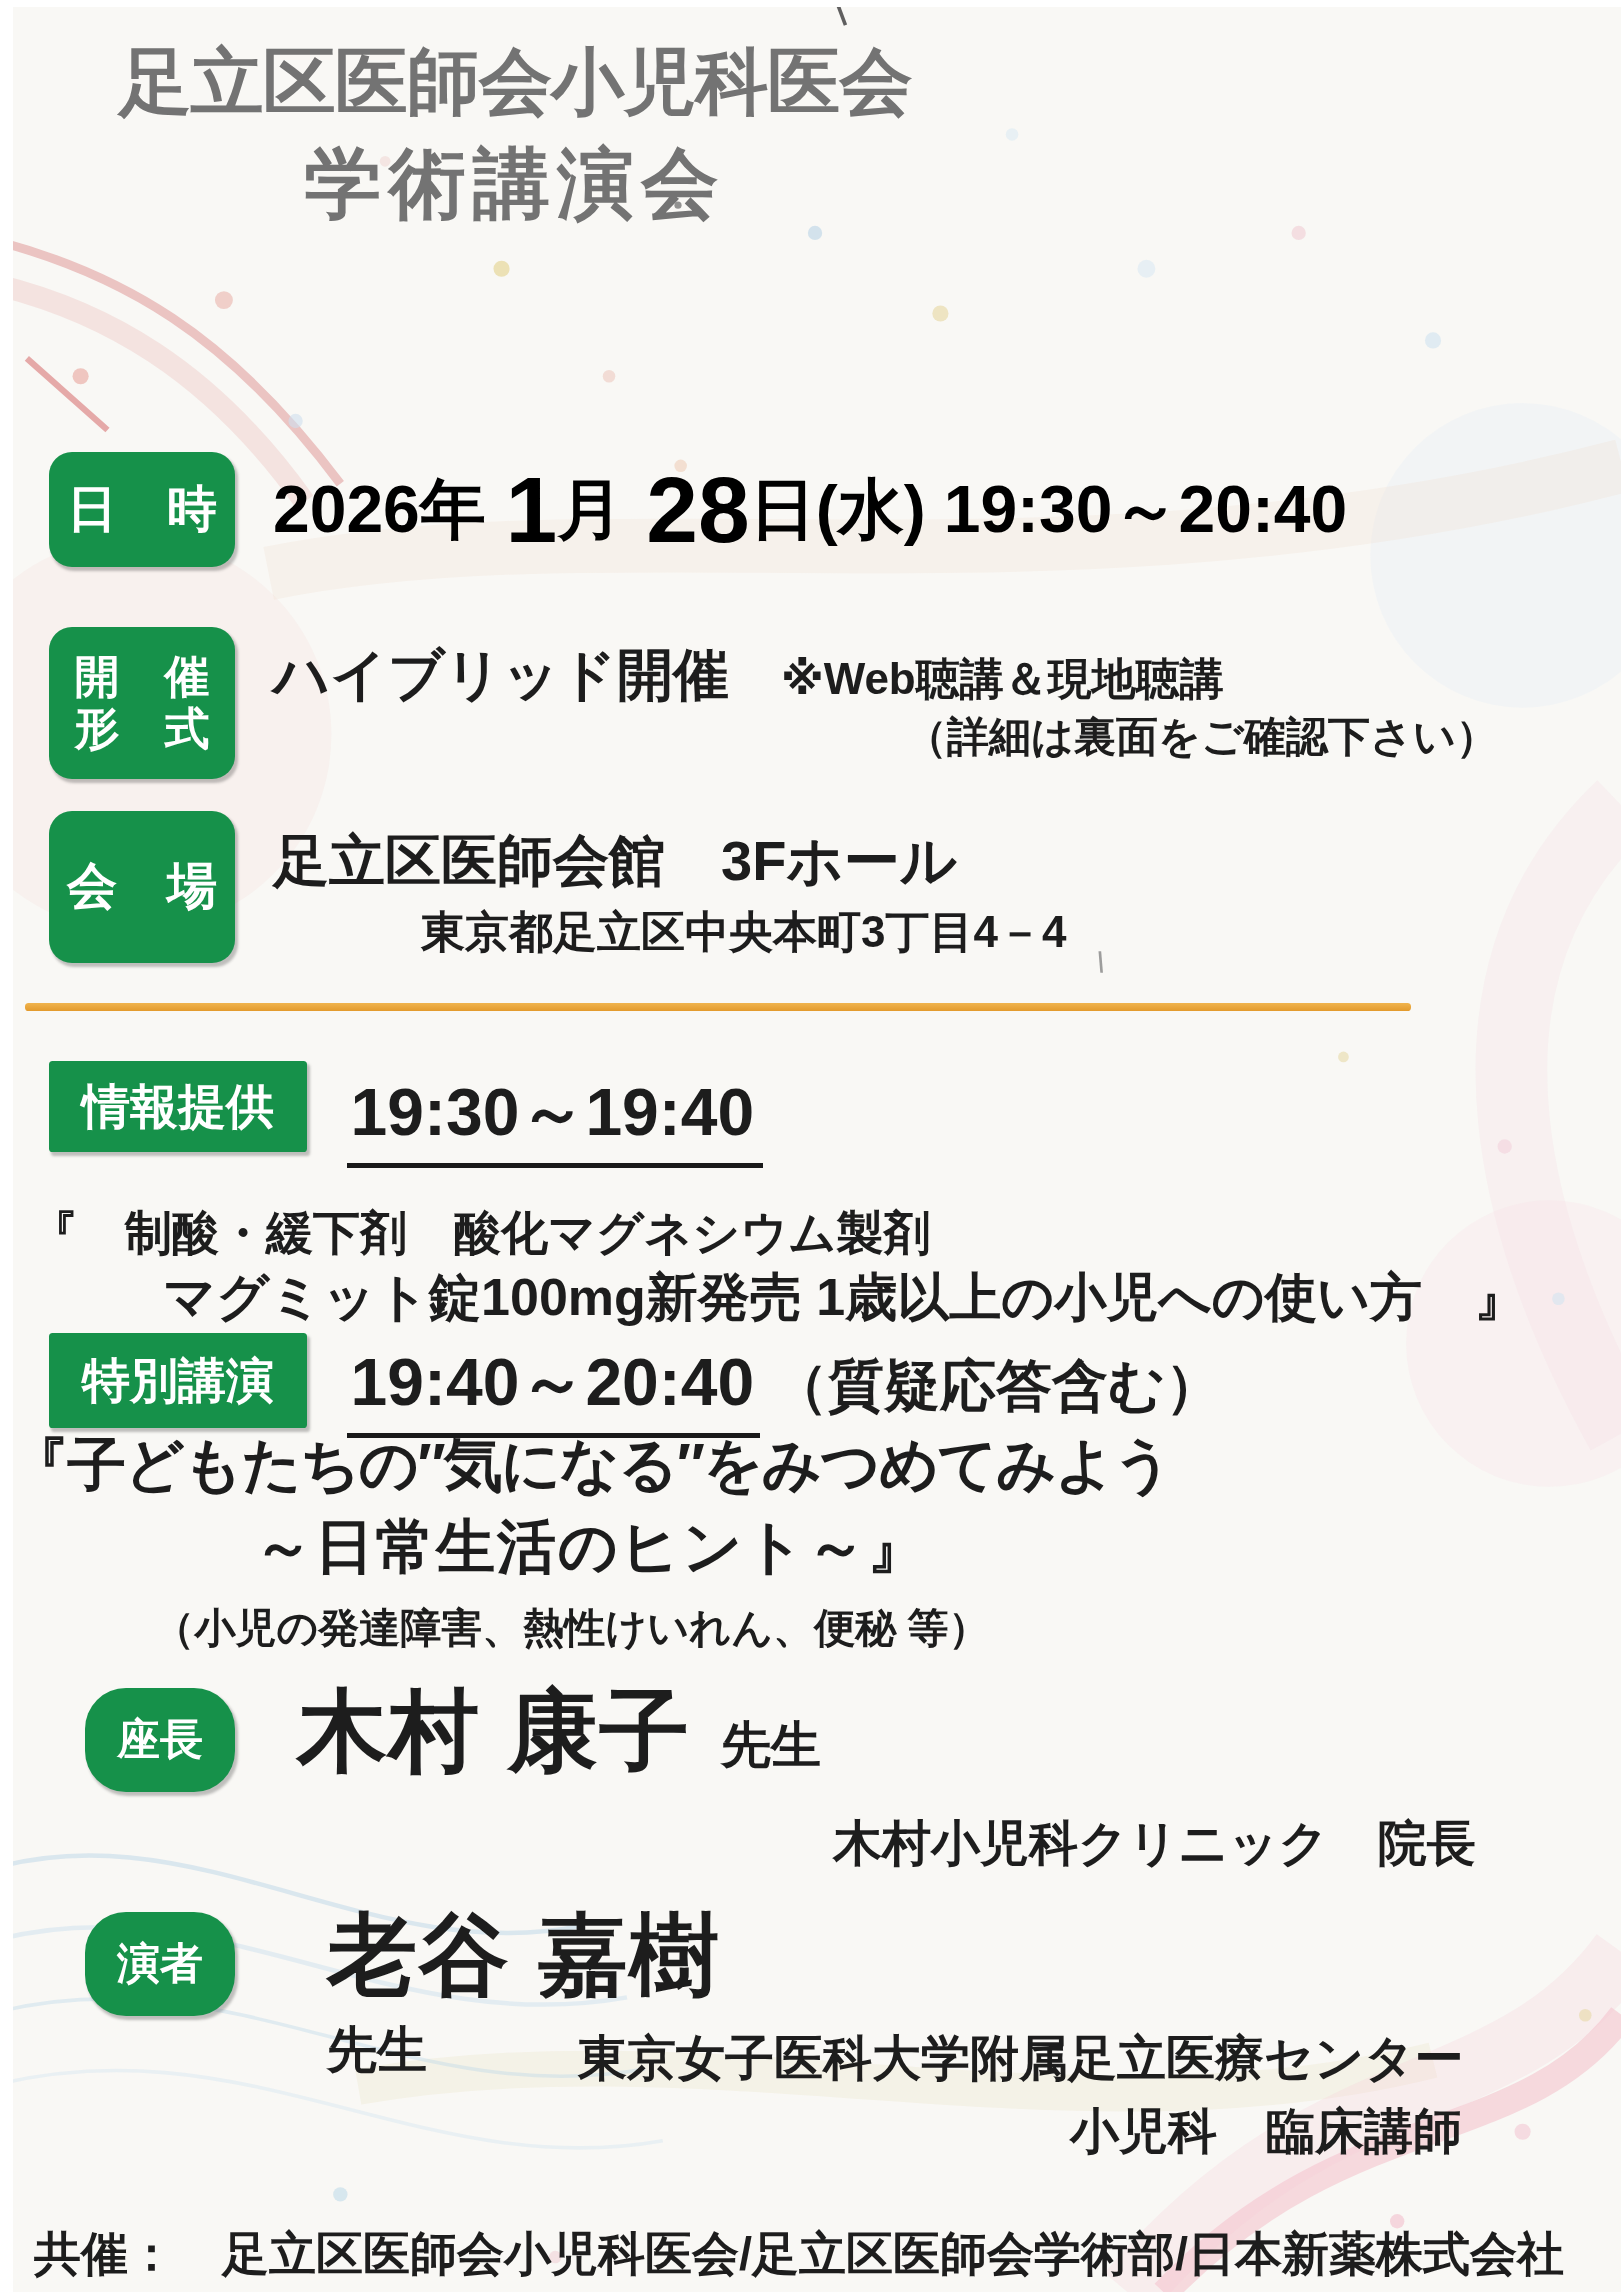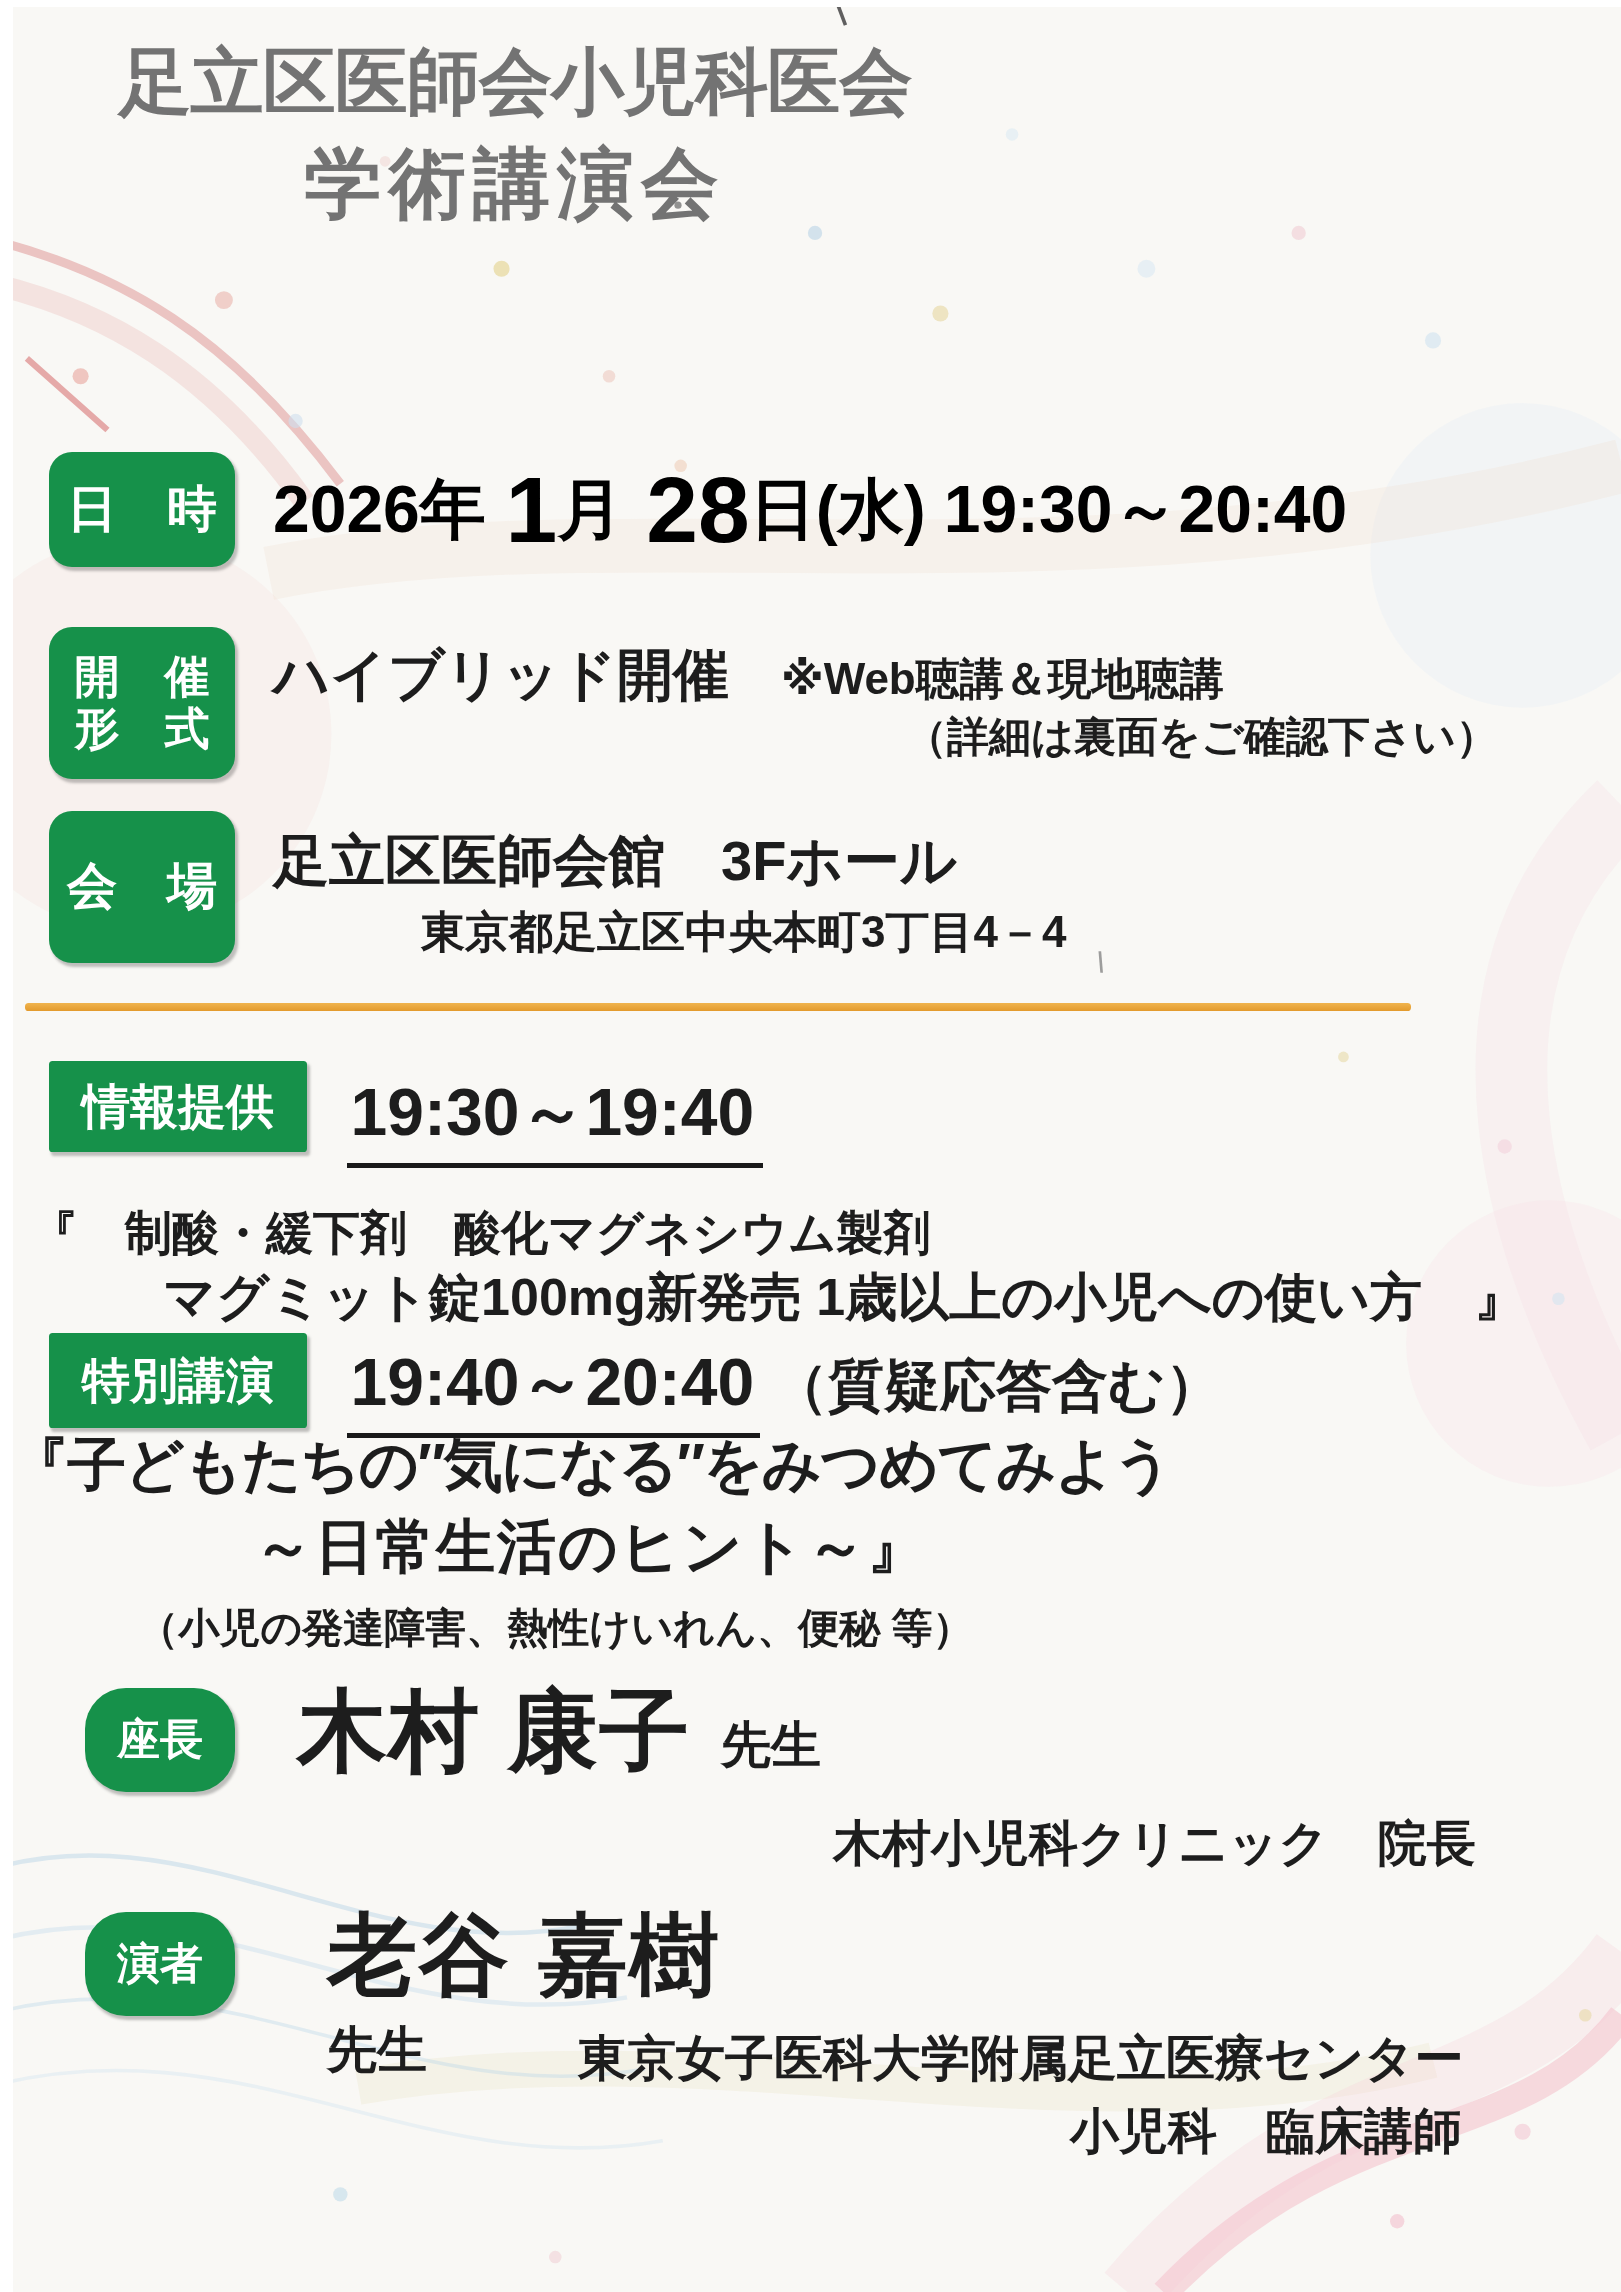--- a/index.html
+++ b/index.html
@@ -64,21 +64,21 @@
 
   
   .spec-line{position:absolute;left:347px;top:1338px;display:flex;align-items:baseline;white-space:nowrap;}
   .spec-line .time{font-size:66px;font-weight:bold;border-bottom:5.4px solid #1a1a1a;padding:0 5.4px 5.4px 3.6px;}
   .spec-line .note{font-size:56px;font-weight:bold;margin-left:12.5px;}
   .lect1{position:absolute;left:0;top:1426px;width:1182px;text-align:center;
          font-size:59px;font-weight:bold;letter-spacing:-1.8px;white-space:nowrap;}
   .lect2{position:absolute;left:0;top:1508px;width:1182px;text-align:center;
          font-size:59px;font-weight:bold;letter-spacing:1.8px;}
   .lect-sub{position:absolute;left:0;top:1601px;width:1111px;text-align:center;
-            font-size:41px;font-weight:bold;}
+            font-size:41px;font-weight:bold;padding-left:16px;}
 
   
   .person-name{position:absolute;display:flex;align-items:baseline;white-space:nowrap;font-weight:bold;}
   .name-chair{left:297px;top:1671px;}
   .name-spk{left:297px;top:1895px;flex-direction:column;}
   .person-name .nm{font-size:90px;letter-spacing:1.8px;}
   .person-name .hn{font-size:50px;margin-left:30px;}
   .chair-affil{position:absolute;left:833px;top:1811px;font-size:49px;font-weight:bold;white-space:nowrap;}
   .spk-affil1{position:absolute;left:578px;top:2026px;font-size:49px;font-weight:bold;white-space:nowrap;}
   .spk-affil2{position:absolute;left:1070px;top:2099px;font-size:49px;font-weight:bold;white-space:nowrap;}
@@ -212,15 +212,16 @@
   <div class="badge badge-spk">
     <div>演者</div>
   </div>
   <div class="person-name name-spk">
     <span class="nm">老谷 嘉樹</span>
     <span class="hn">先生</span>
   </div>
   <div class="spk-affil1">東京女子医科大学附属足立医療センター</div>
   <div class="spk-affil2">小児科　臨床講師</div>
 
+  <div class="cohost">共催：　足立区医師会小児科医会/足立区医師会学術部/日本新薬株式会社</div>
 
 </div>
 
 
 </body></html>

